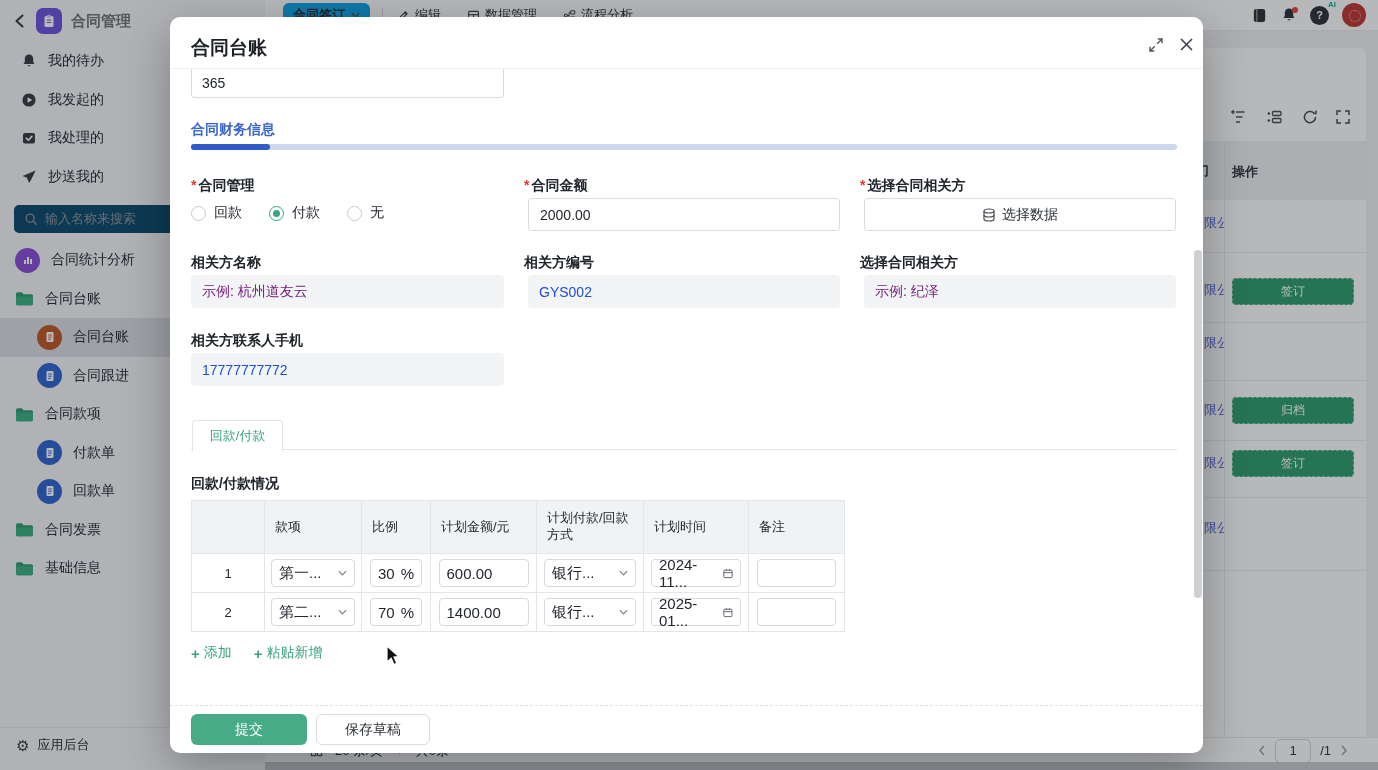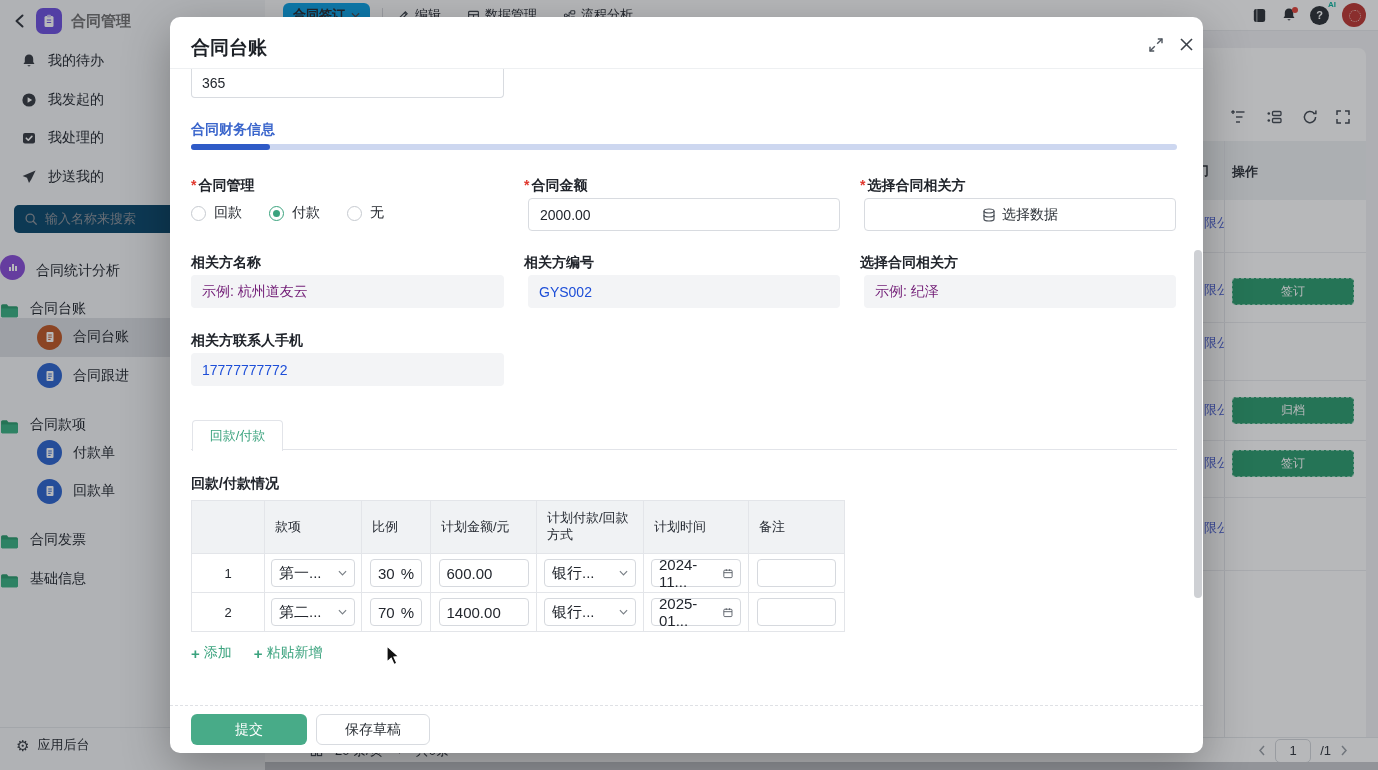--- a/index.html
+++ b/index.html
@@ -8,21 +8,21 @@
   .abs{position:absolute;}
   svg{display:block;}
 
   
   .sidebar{position:absolute;left:0;top:0;width:265px;height:770px;background:#f5f6f8;z-index:1;}
   .sb-head{height:42px;display:flex;align-items:center;gap:9px;padding-left:13px;}
   .sb-title{font-size:15px;font-weight:bold;color:#737373;}
   .app-badge{width:26px;height:26px;border-radius:7px;background:#6f52e0;display:flex;align-items:center;justify-content:center;flex:none;}
   .sb-item{height:38.5px;display:flex;align-items:center;gap:11px;font-size:14px;color:#262b32;cursor:default;}
   .sb-item.quick{padding-left:20px;}
-  .sb-item.lv1{align-items:flex-end;}
+  .sb-item.lv1{padding-left:15px;}
   .sb-item.lv2{padding-left:37px;}
   .sb-item.selected{background:#dcdee2;}
   .qicon{width:17px;display:flex;justify-content:center;flex:none;color:#383d44;}
   .sb-search{margin:9px 14px 8px 14px;height:28px;background:#0c4a6e;border-radius:5px;display:flex;align-items:center;gap:7px;padding:0 10px;color:#8e949c;font-size:13px;}
   .cir{width:25px;height:25px;border-radius:50%;display:flex;align-items:center;justify-content:center;flex:none;}
   .cir.orange{background:#c05a28;color:#c05a28;}
   .cir.blue{background:#2f66d0;color:#2f66d0;}
   .cir.purple{background:#8a4fd8;color:#8a4fd8;}
   .sb-foot{position:absolute;left:0;bottom:8px;width:265px;height:34px;display:flex;align-items:center;gap:8px;padding-left:16px;font-size:13px;color:#2b3036;border-top:1px solid #e3e5e9;}
   .gear{font-size:15px;line-height:1;color:#383d44;}

